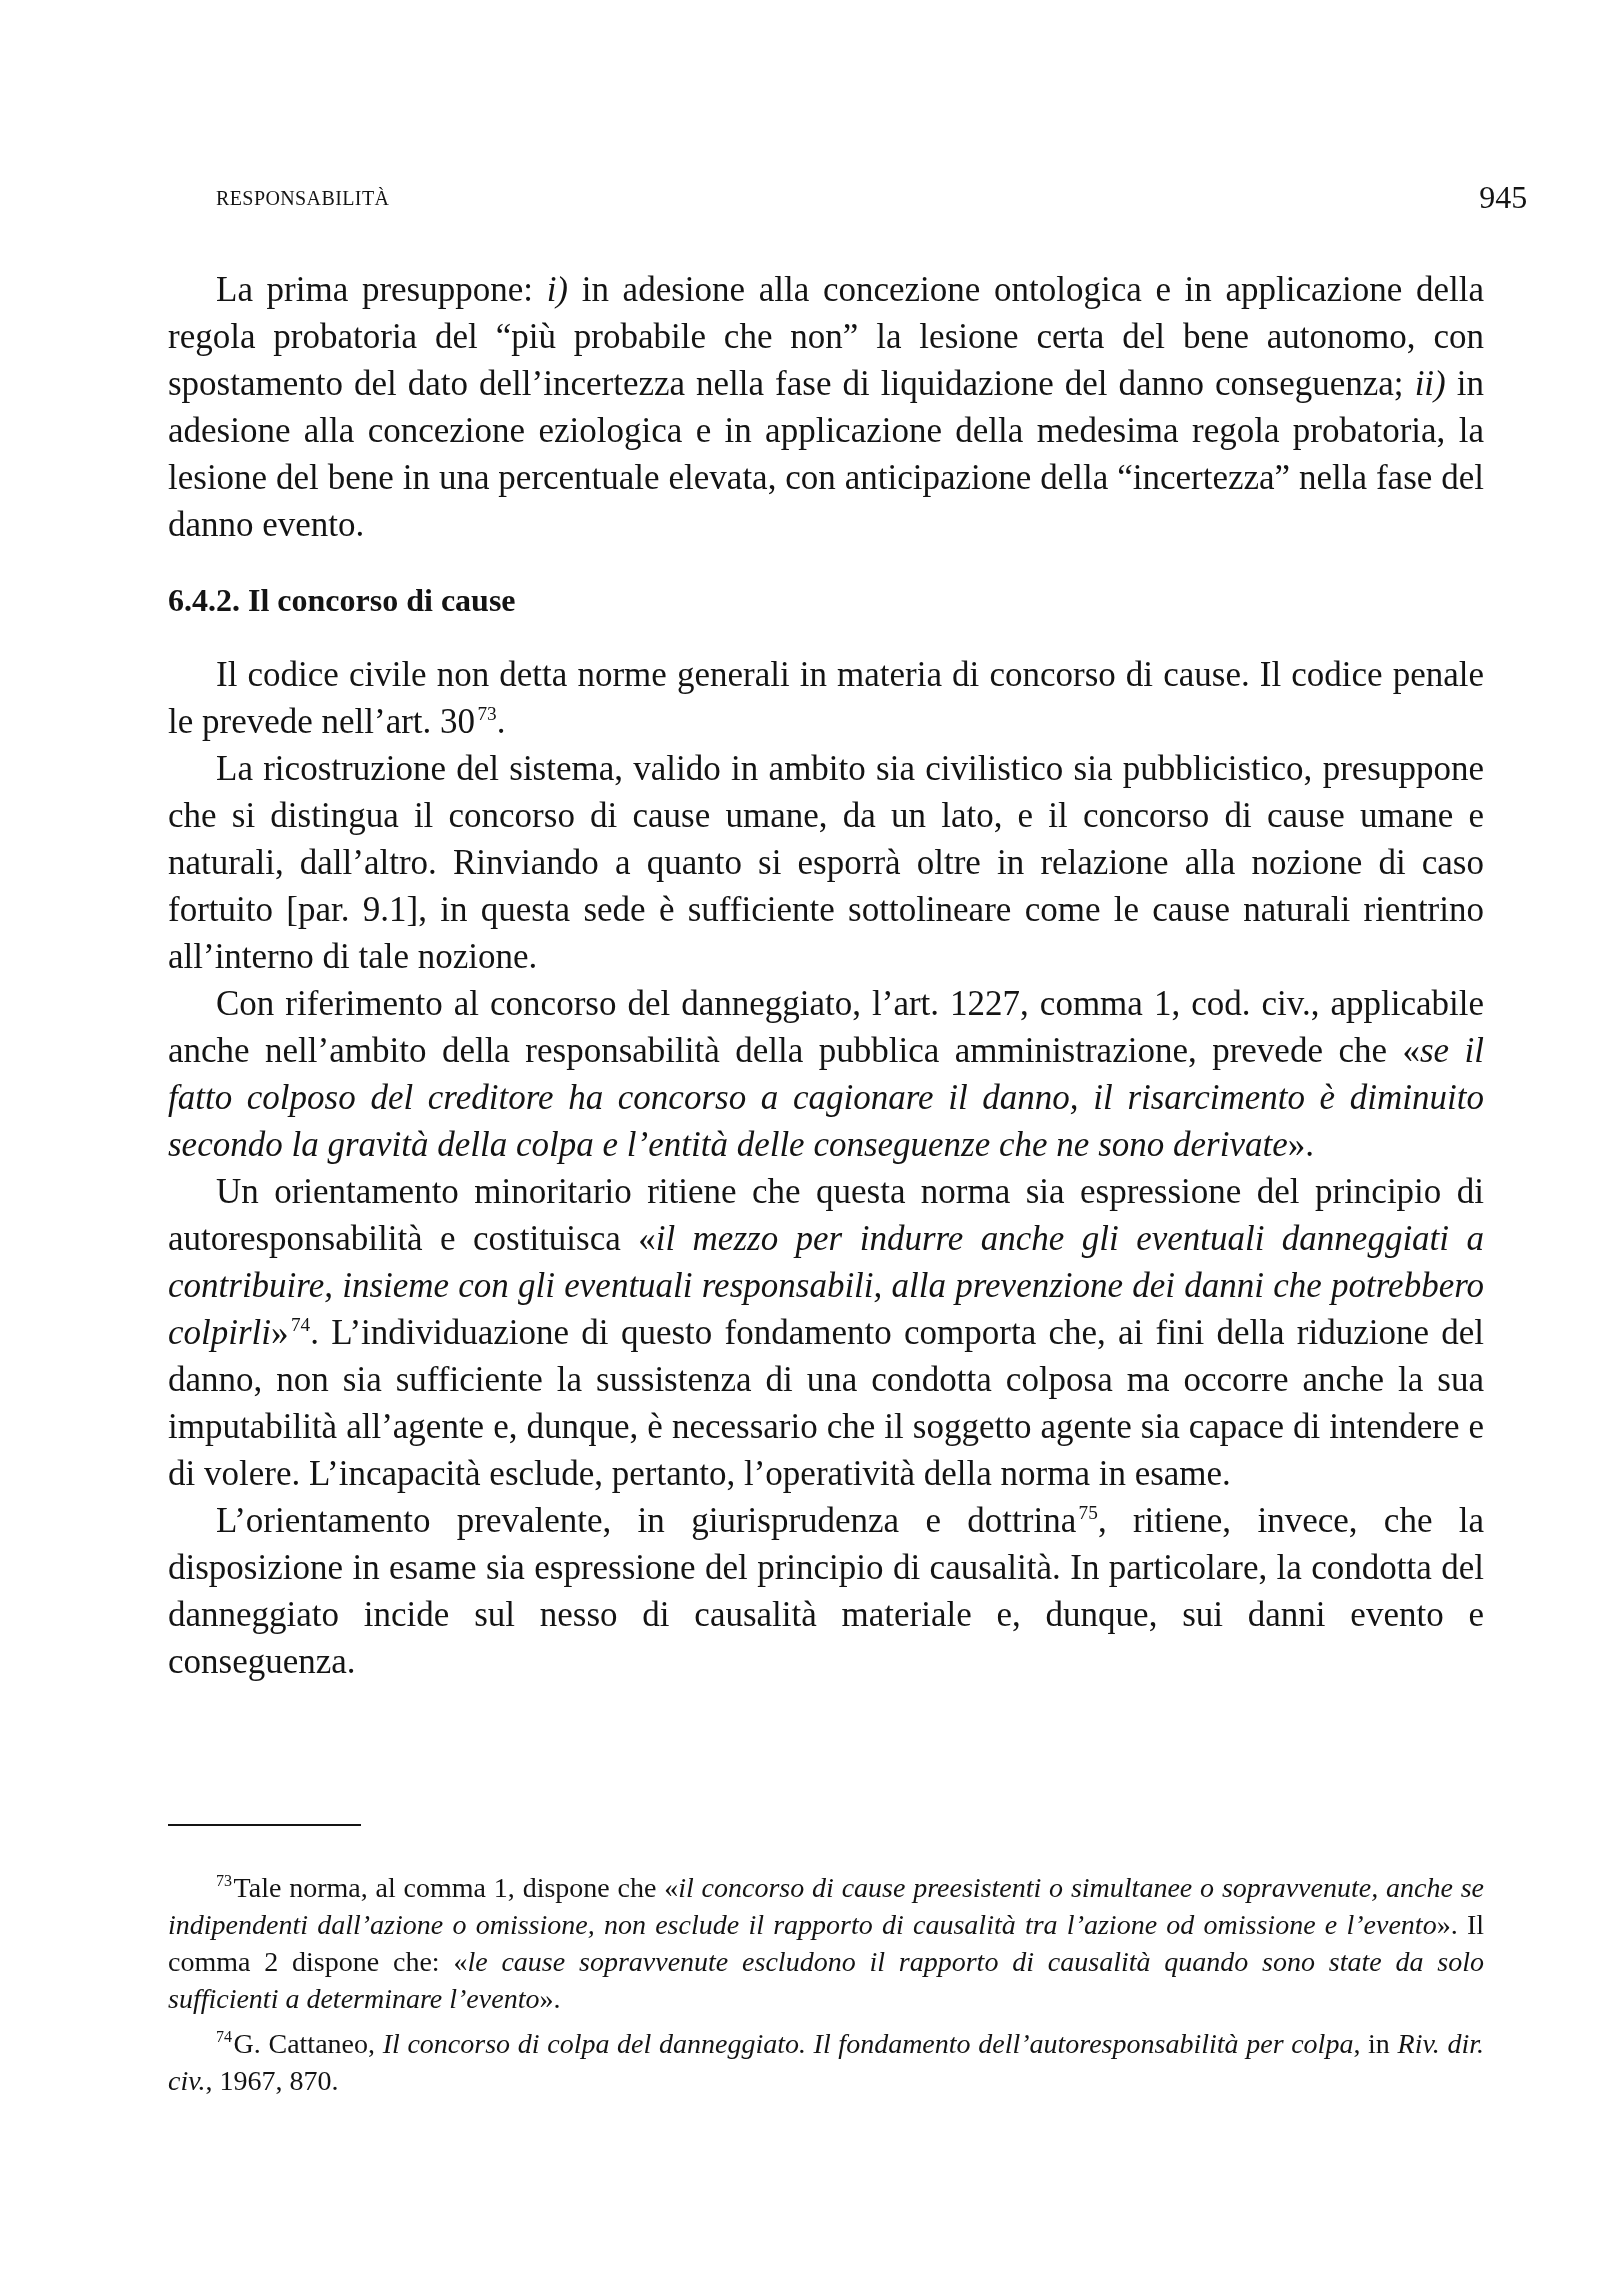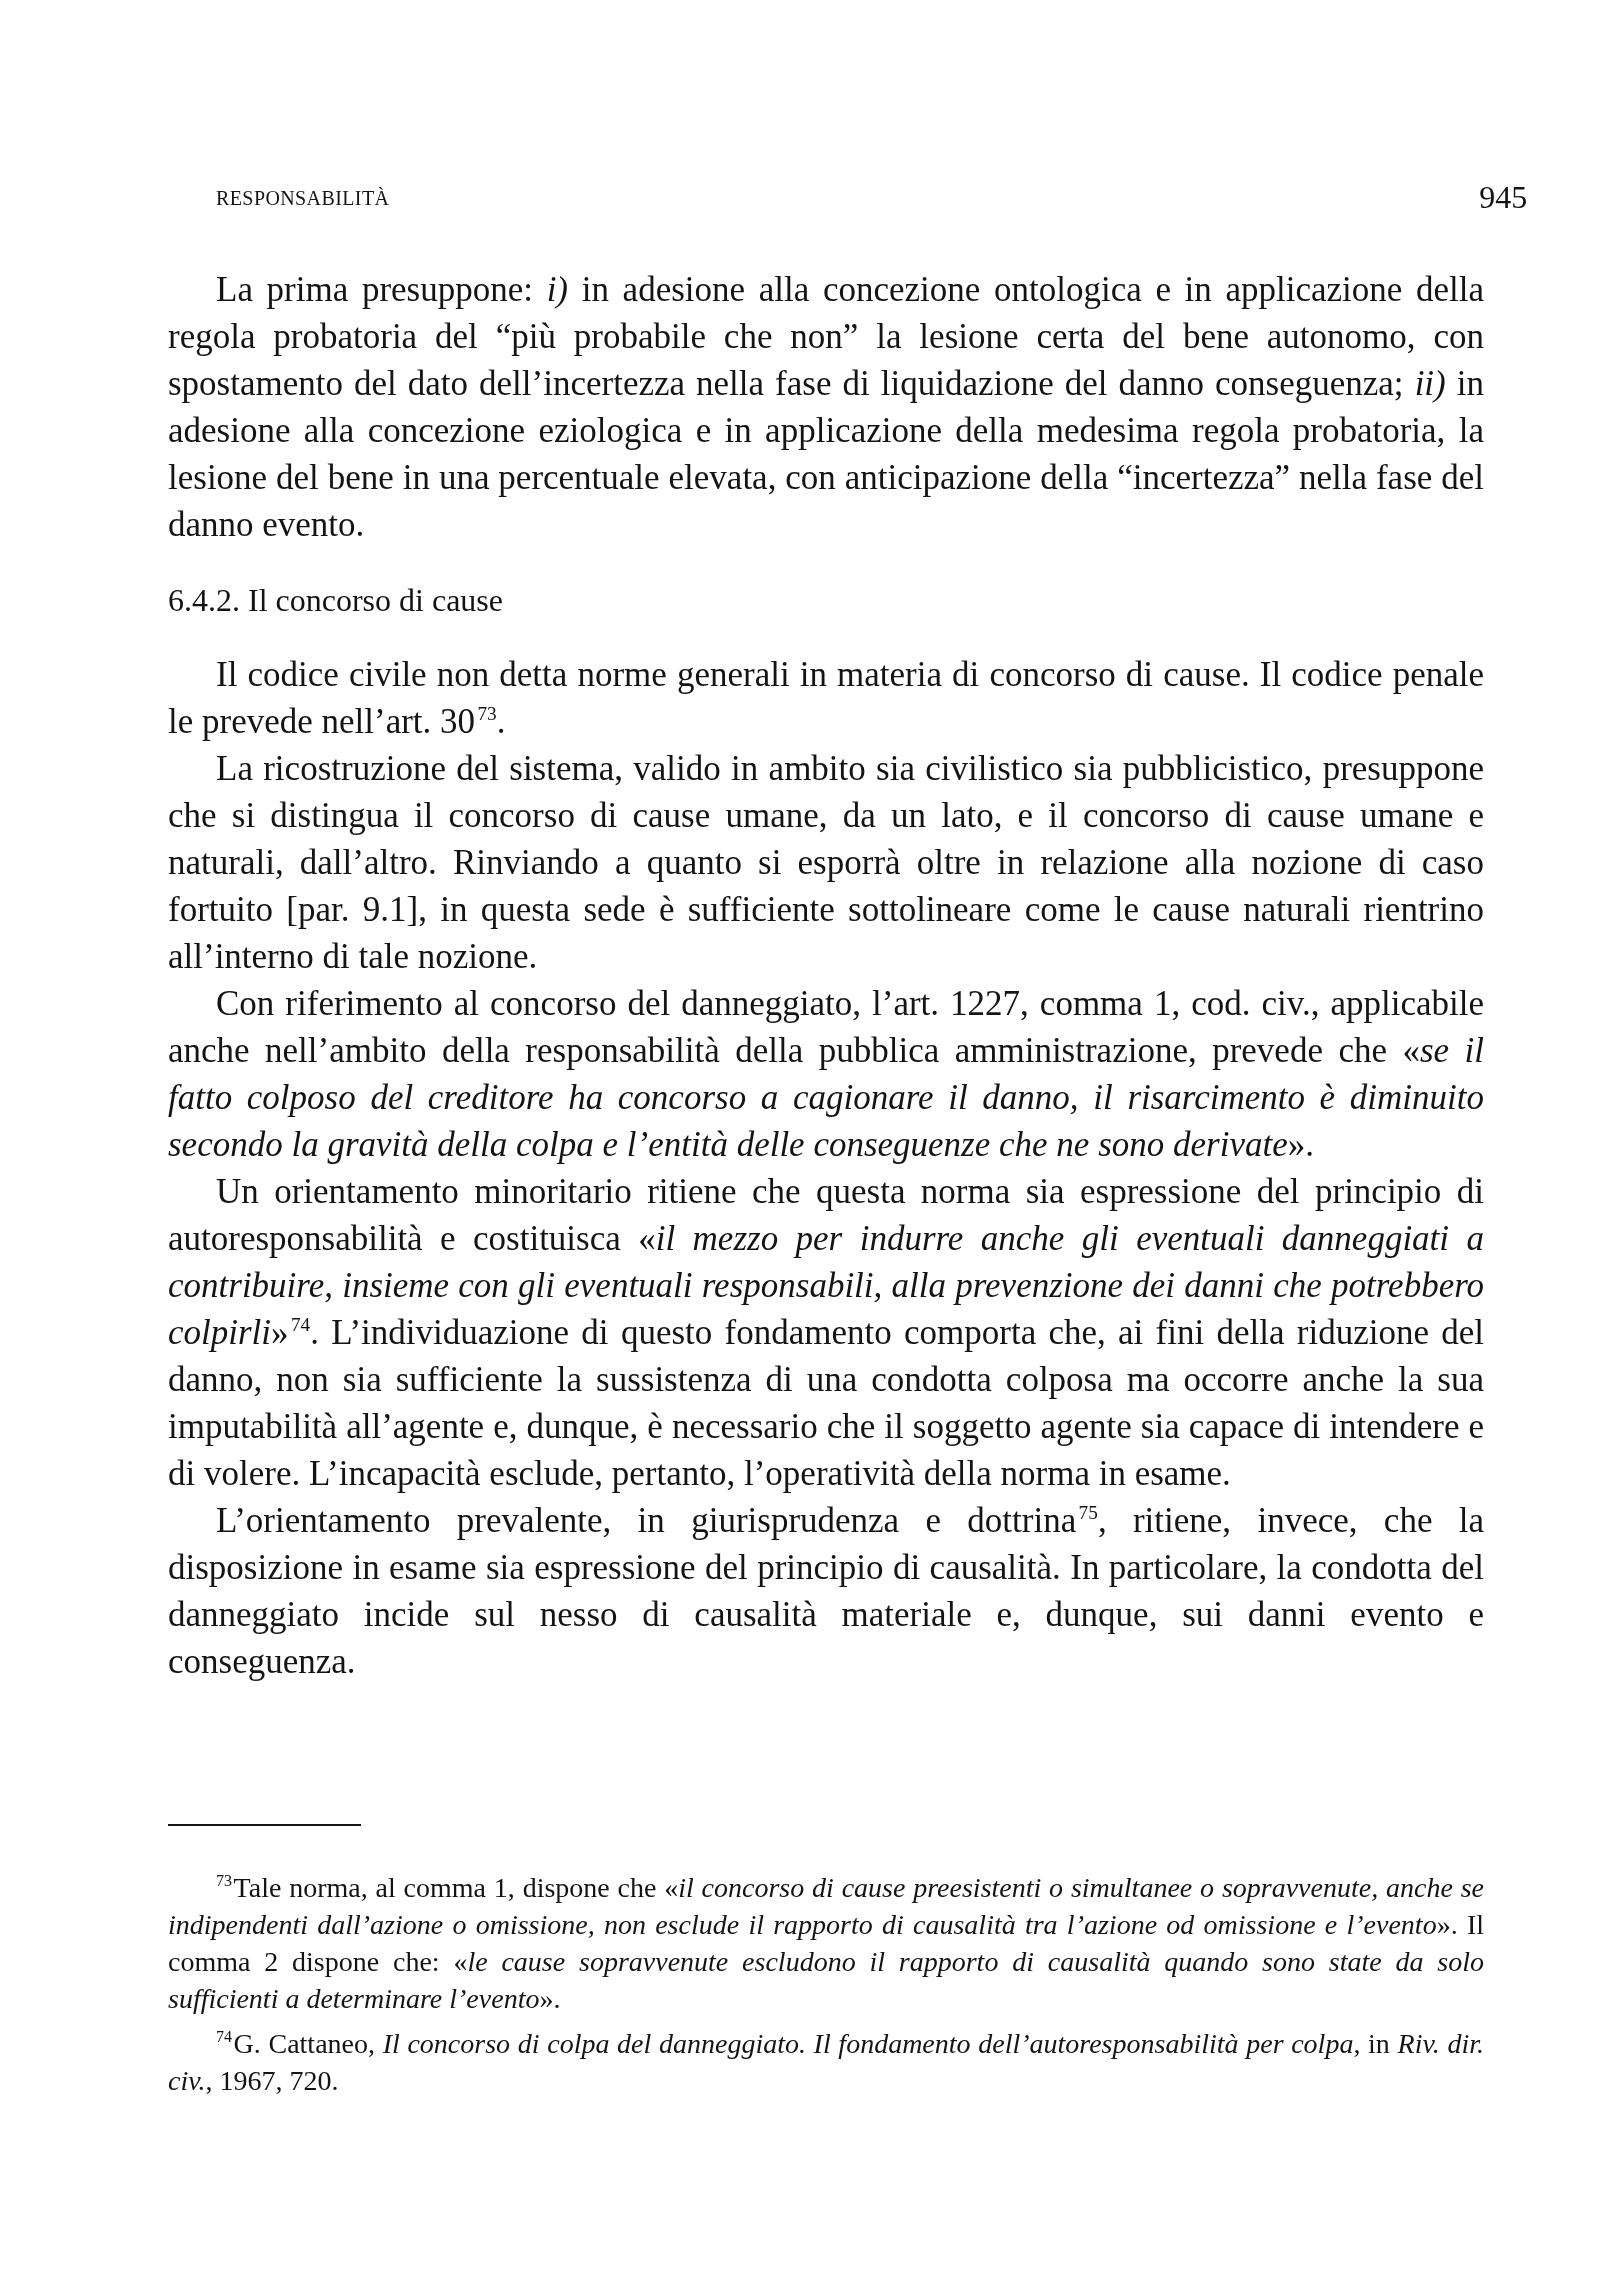--- a/index.html
+++ b/index.html
@@ -5,21 +5,21 @@
   html, body { margin: 0; padding: 0; background: #ffffff; }
   body { width: 1619px; height: 2284px; position: relative; overflow: hidden; color: #141414;
          font-family: "Liberation Serif", "DejaVu Serif", serif; }
   .page { position: absolute; left: 168px; top: 0; width: 1316px; }
   .running-head { position: absolute; top: 179px; left: 0; width: 1316px; height: 40px; margin-left: 48px; }
   .rh-title { position: absolute; left: 0; top: 8px; font-size: 20px; letter-spacing: 0.4px; }
   .rh-page { position: absolute; right: 4.8px; top: 0; font-size: 32px; }
   .body { position: absolute; top: 266px; left: 0; width: 1316px; font-size: 35px; line-height: 47px;
           text-align: justify; hyphens: manual; }
   .body p { margin: 0; text-indent: 48px; }
-  .heading { position: absolute; top: 582px; left: 0; font-size: 32px; font-weight: normal; }
+  .heading { position: absolute; top: 582px; left: 0; font-size: 32px; font-weight: bold; }
   .body2 { top: 651px; }
   sup.fn { font-size: 19.3px; line-height: 0; vertical-align: 13px; margin-left: 2.4px; }
   .fn-rule { position: absolute; top: 1824px; left: 0; width: 193px; height: 2.4px; background: #141414; }
   .footnotes { position: absolute; top: 1869px; left: 0; width: 1316px; font-size: 28px; line-height: 37px;
                text-align: justify; }
   .footnotes p { margin: 0 0 8px 0; text-indent: 48px; }
   .footnotes sup { font-size: 16px; line-height: 0; vertical-align: 11.3px; margin-right: 1.6px; }
   i { font-style: italic; }
 </style>
 </head>
@@ -43,17 +43,17 @@
     <p>La ricostruzione del sistema, valido in ambito sia civilistico sia pubblicistico, presuppone che si distingua il concorso di cause umane, da un lato, e il concorso di cause umane e naturali, dall’altro. Rinviando a quanto si esporrà oltre in relazione alla nozione di caso fortuito [par. 9.1], in questa sede è sufficiente sottolineare come le cause naturali rientrino all’interno di tale nozione.</p>
     <p><span>Con riferimento al concorso del danneggiato, l’art. 1227, comma 1, cod. civ., applicabile anche nell’ambito della responsabilità della pubblica amministrazione, prevede che «</span><i>se il fatto colposo del creditore ha concorso a cagionare il danno, il risarcimento è diminuito secondo la gravità della colpa e l’entità delle conseguenze che ne sono derivate</i><span>».</span></p>
     <p><span>Un orientamento minoritario ritiene che questa norma sia espressione del principio di autoresponsabilità e costituisca «</span><i>il mezzo per indurre anche gli eventuali danneggiati a contribuire, insieme con gli eventuali responsabili, alla prevenzione dei danni che potrebbero colpirli</i><span>»</span><sup class="fn">74</sup><span>. L’individuazione di questo fondamento comporta che, ai fini della riduzione del danno, non sia sufficiente la sussistenza di una condotta colposa ma occorre anche la sua imputabilità all’agente e, dunque, è necessario che il soggetto agente sia capace di intendere e di volere. L’incapacità esclude, pertanto, l’operatività della norma in esame.</span></p>
     <p><span>L’orientamento prevalente, in giurisprudenza e dottrina</span><sup class="fn">75</sup><span>, ritiene, invece, che la disposizione in esame sia espressione del principio di causalità. In particolare, la condotta del danneggiato incide sul nesso di causalità materiale e, dunque, sui danni evento e conseguenza.</span></p>
   </div>
 
   <div class="fn-rule"></div>
 
   <div class="footnotes">
     <p><sup>73</sup><span>Tale norma, al comma 1, dispone che «</span><i>il concorso di cause preesistenti o simultanee o sopravvenute, anche se indipendenti dall’azione o omissione, non esclude il rapporto di causalità tra l’azione od omissione e l’evento</i><span>». Il comma 2 dispone che: «</span><i>le cause sopravvenute escludono il rapporto di causalità quando sono state da solo sufficienti a determinare l’evento</i><span>».</span></p>
-    <p><sup>74</sup><span>G. Cattaneo, </span><i>Il concorso di colpa del danneggiato. Il fondamento dell’autoresponsabilità per colpa</i><span>, in </span><i>Riv. dir. civ.</i><span>, 1967, 720.</span></p>
+    <p><sup>74</sup><span>G. Cattaneo, </span><i>Il concorso di colpa del danneggiato. Il fondamento dell’autoresponsabilità per colpa</i><span>, in </span><i>Riv. dir. civ.</i><span>, 1967, 870.</span></p>
   </div>
 
 </div>
 
 
 </body></html>

